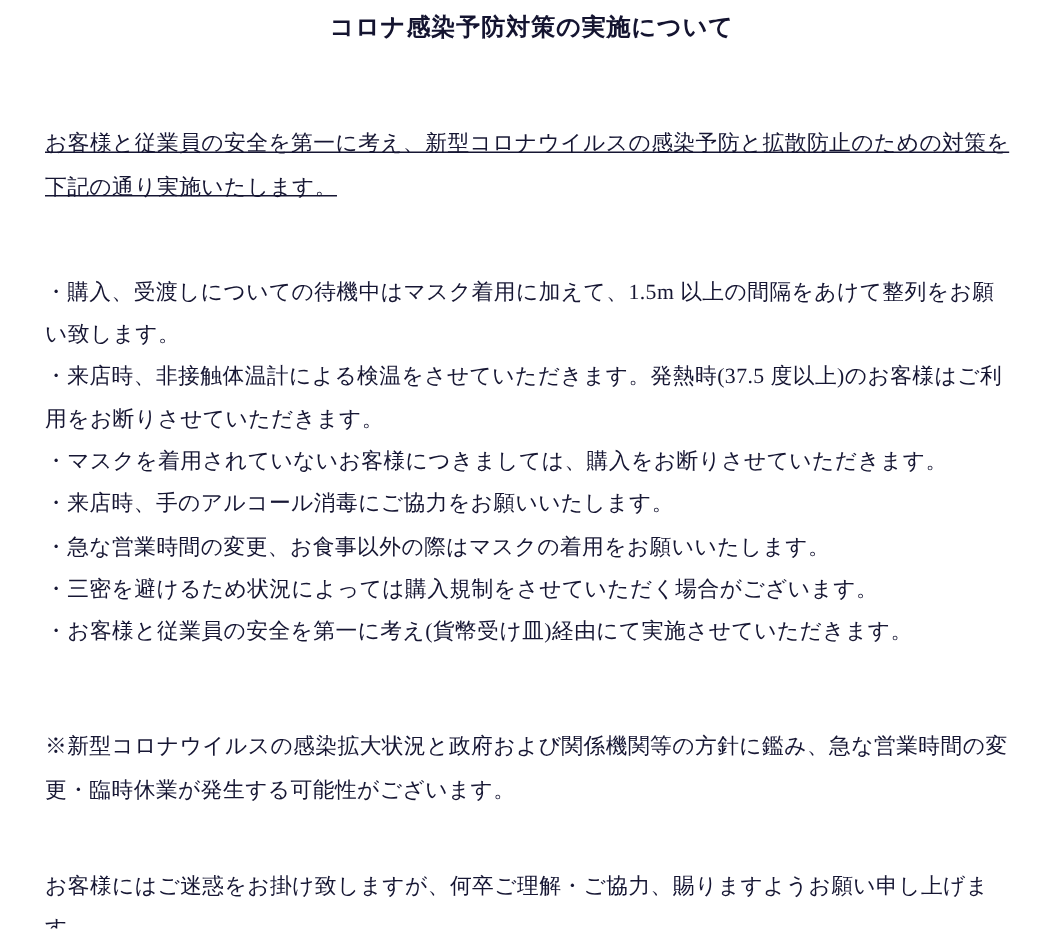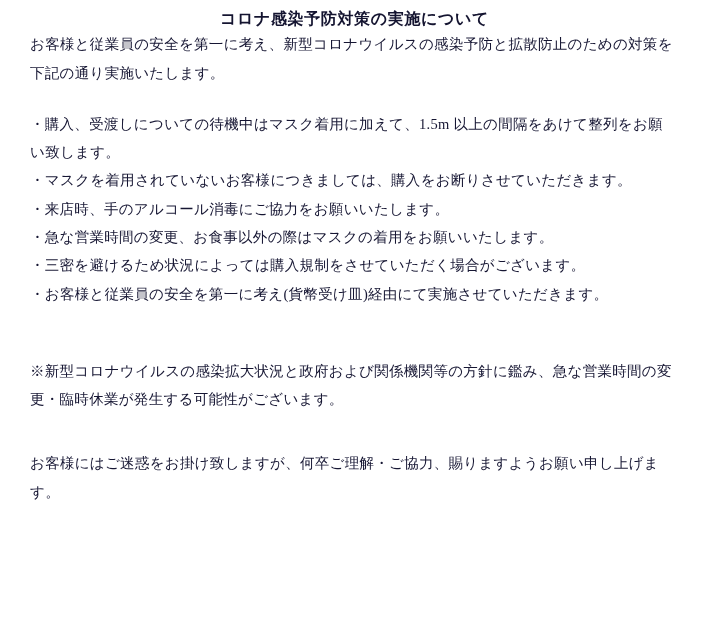--- a/index.html
+++ b/index.html
@@ -31,23 +31,25 @@
     color: #141430;
   }
   .body-block {
     padding: 0 32px 0 30px;
     font-size: 14.5px;
     line-height: 1.95;
     letter-spacing: 0.02em;
     color: #161633;
   }
   .para-intro {
+    margin-top: 52px;
+    text-decoration: underline;
   }
   .list-block {
-    margin-top: 23px;
+    margin-top: 42px;
   }
   .list-item {
     margin: 0;
     text-indent: 0;
   }
   .para-notice {
     margin-top: 49px;
   }
   .para-closing {
     margin-top: 36px;
@@ -62,20 +64,21 @@
 <div class="page">
 
   <h1 class="doc-title">コロナ感染予防対策の実施について</h1>
 
   <div class="body-block">
 
     <p class="para-intro">お客様と従業員の安全を第一に考え、新型コロナウイルスの感染予防と拡散防止のための対策を下記の通り実施いたします。</p>
 
     <div class="list-block">
       <p class="list-item">・購入、受渡しについての待機中はマスク着用に加えて、1.5m 以上の間隔をあけて整列をお願い致します。</p>
+      <p class="list-item">・来店時、非接触体温計による検温をさせていただきます。発熱時(37.5 度以上)のお客様はご利用をお断りさせていただきます。</p>
       <p class="list-item">・マスクを着用されていないお客様につきましては、購入をお断りさせていただきます。</p>
       <p class="list-item">・来店時、手のアルコール消毒にご協力をお願いいたします。</p>
       <p class="list-item">・急な営業時間の変更、お食事以外の際はマスクの着用をお願いいたします。</p>
       <p class="list-item">・三密を避けるため状況によっては購入規制をさせていただく場合がございます。</p>
       <p class="list-item">・お客様と従業員の安全を第一に考え(貨幣受け皿)経由にて実施させていただきます。</p>
     </div>
 
     <p class="para-notice">※新型コロナウイルスの感染拡大状況と政府および関係機関等の方針に鑑み、急な営業時間の変更・臨時休業が発生する可能性がございます。</p>
 
     <p class="para-closing">お客様にはご迷惑をお掛け致しますが、何卒ご理解・ご協力、賜りますようお願い申し上げます。</p>

